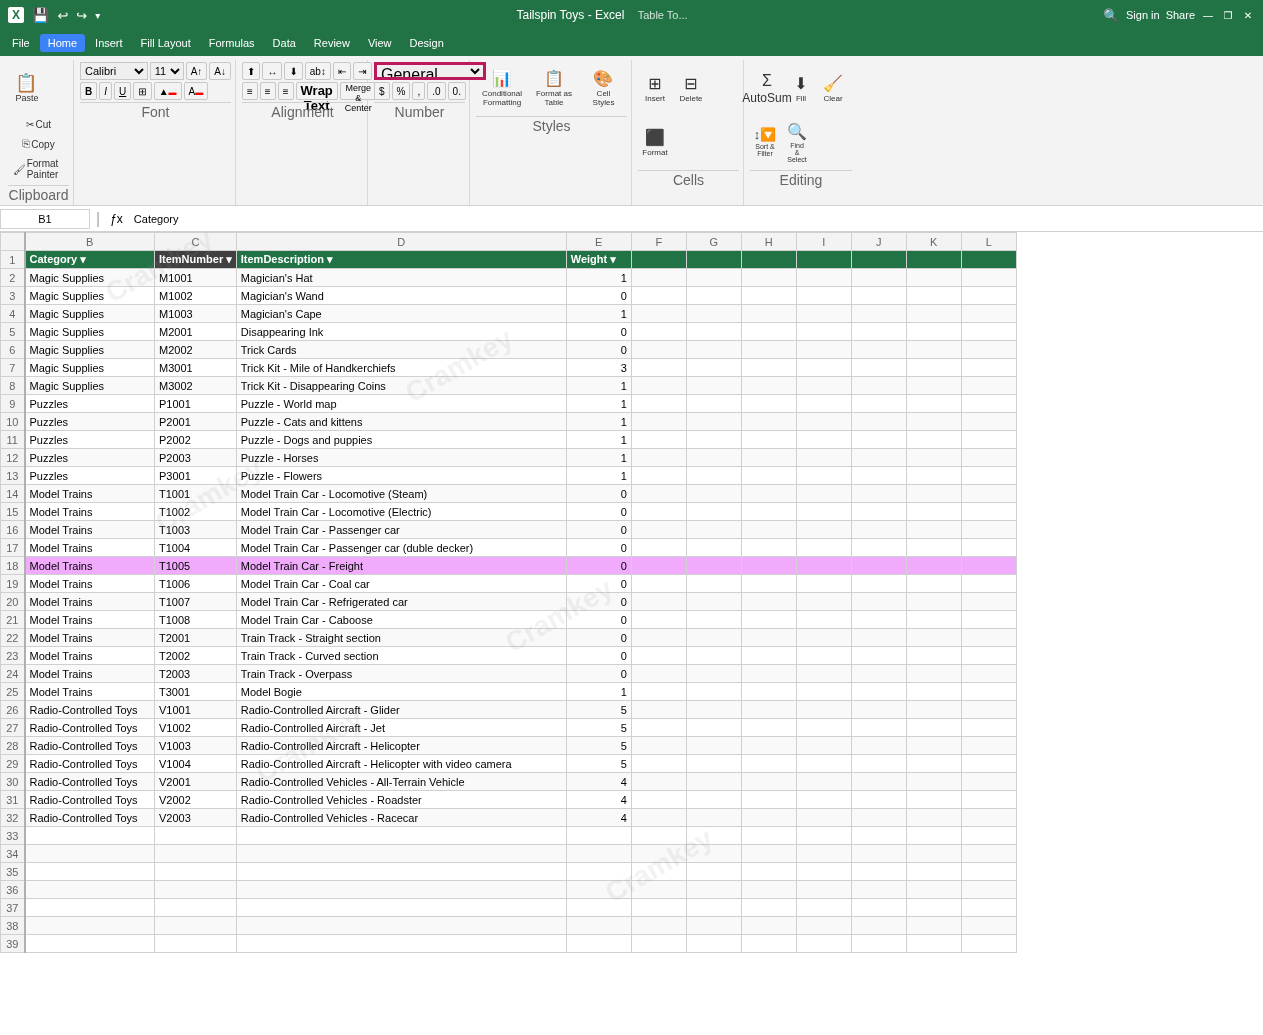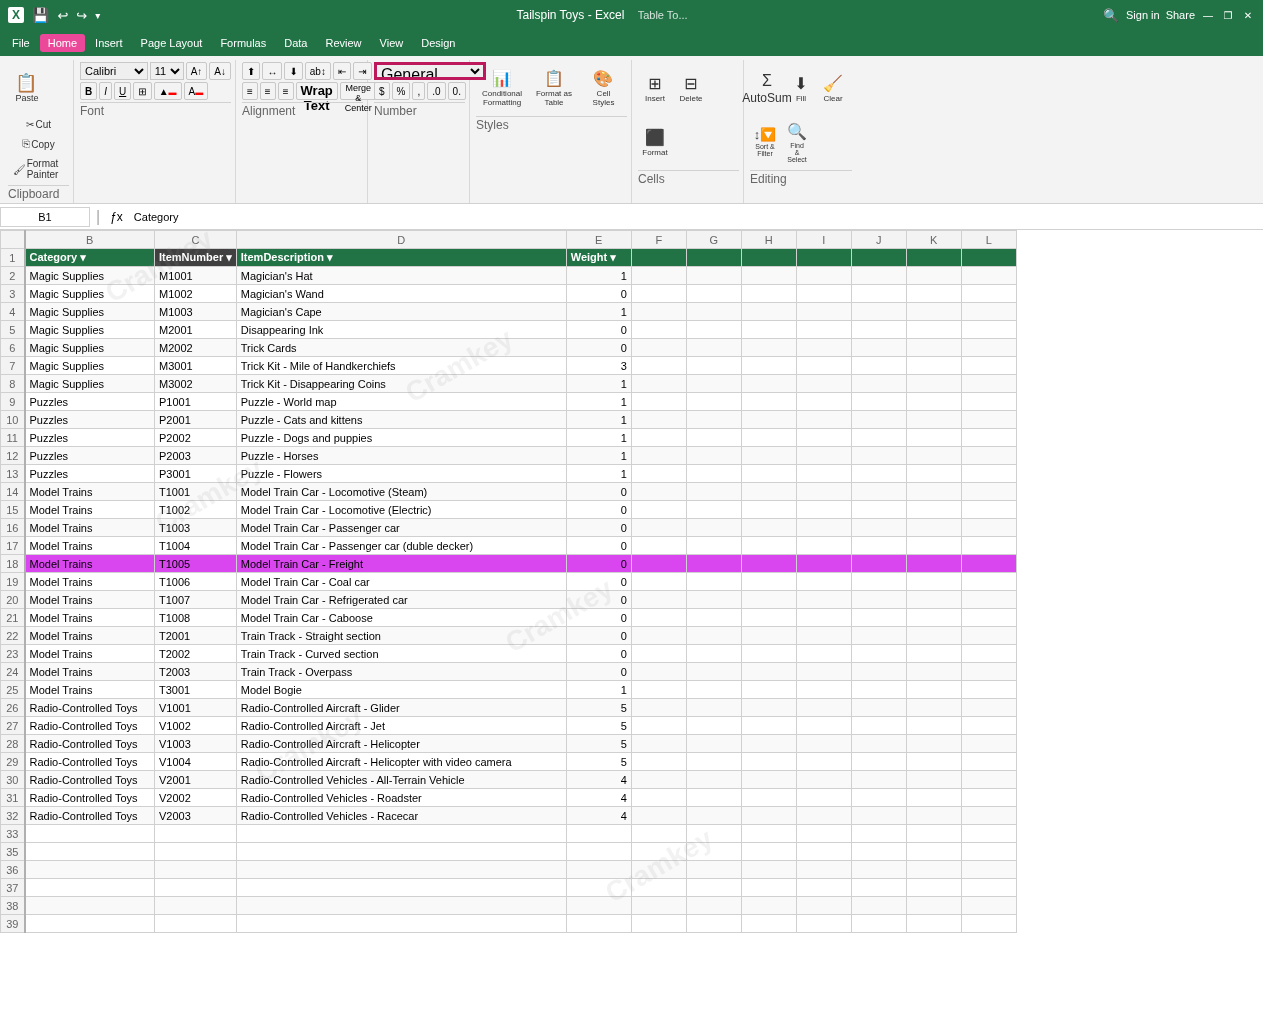--- a/index.html
+++ b/index.html
@@ -29,21 +29,21 @@
       padding: 0 4px;
       gap: 2px;
     }
     .menu-item {
       color: #fff;
       padding: 3px 8px;
       border-radius: 3px;
       cursor: pointer;
       font-size: 11px;
     }
-    .menu-item.active { background: #ec4899; }
+    .menu-item.active { background: #3b82f6; }
 
     
     #ribbon {
       background: #f3f3f3;
       border-bottom: 1px solid #d1d1d1;
       padding: 4px 4px 0 4px;
       min-height: 90px;
     }
     .ribbon-row {
       display: flex;
@@ -189,23 +189,23 @@
       height: 18px;
       padding: 0 4px;
       font-size: 10px;
       border: 1px solid #c8c8c8;
       background: #f3f3f3;
       cursor: pointer;
       border-radius: 2px;
     }
 
     .section-label {
-      font-size: 12px;
+      font-size: 14px;
       color: #666;
-      text-align: left;
+      text-align: center;
       border-top: 1px solid #d1d1d1;
       margin-top: 2px;
       padding-top: 1px;
       width: 100%;
     }
   </style>
 </head>
 <body>
 
 <div id="title-bar">
@@ -228,21 +228,21 @@
     <span class="win-btn">—</span>
     <span class="win-btn">❐</span>
     <span class="win-btn">✕</span>
   </div>
 </div>
 
 <div id="menu-bar">
   <span class="menu-item">File</span>
   <span class="menu-item active">Home</span>
   <span class="menu-item">Insert</span>
-  <span class="menu-item">Page Layout</span>
+  <span class="menu-item">Fill Layout</span>
   <span class="menu-item">Formulas</span>
   <span class="menu-item">Data</span>
   <span class="menu-item">Review</span>
   <span class="menu-item">View</span>
   <span class="menu-item">Design</span>
 </div>
 
 <div id="ribbon">
   <div class="ribbon-row">
 
@@ -668,21 +668,21 @@
             <td>Model Train Car - Passenger car (duble decker)</td>
             <td style="text-align: right;">0</td>
             <td></td>
             <td></td>
             <td></td>
             <td></td>
             <td></td>
             <td></td>
             <td></td>
           </tr>
-          <tr style="background: #d946ef;">
+          <tr style="background: #f0abfc;">
             <td class="row-num">18</td>
             <td>Model Trains</td>
             <td>T1005</td>
             <td>Model Train Car - Freight</td>
             <td style="text-align: right;">0</td>
             <td></td>
             <td></td>
             <td></td>
             <td></td>
             <td></td>
@@ -880,20 +880,34 @@
             <td></td>
             <td></td>
             <td></td>
             <td></td>
             <td></td>
             <td></td>
             <td></td>
           </tr>
           <tr>
             <td class="row-num">33</td>
+            <td></td>
+            <td></td>
+            <td></td>
+            <td style="text-align: right;"></td>
+            <td></td>
+            <td></td>
+            <td></td>
+            <td></td>
+            <td></td>
+            <td></td>
+            <td></td>
+          </tr>
+          <tr style="background: rgb(249, 249, 249);">
+            <td class="row-num">34</td>
             <td></td>
             <td></td>
             <td></td>
             <td style="text-align: right;"></td>
             <td></td>
             <td></td>
             <td></td>
             <td></td>
             <td></td>
             <td></td>

